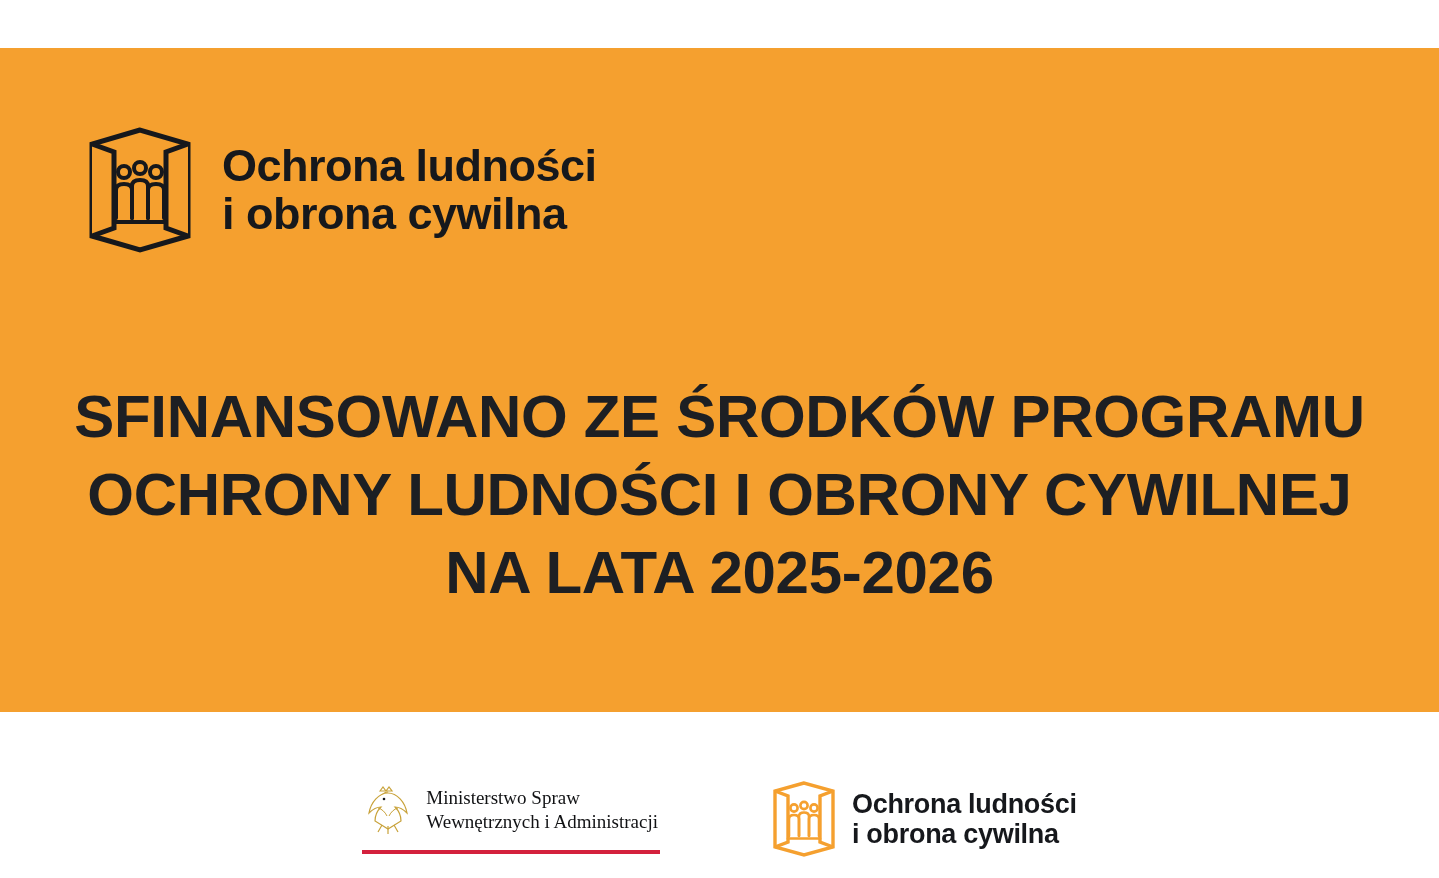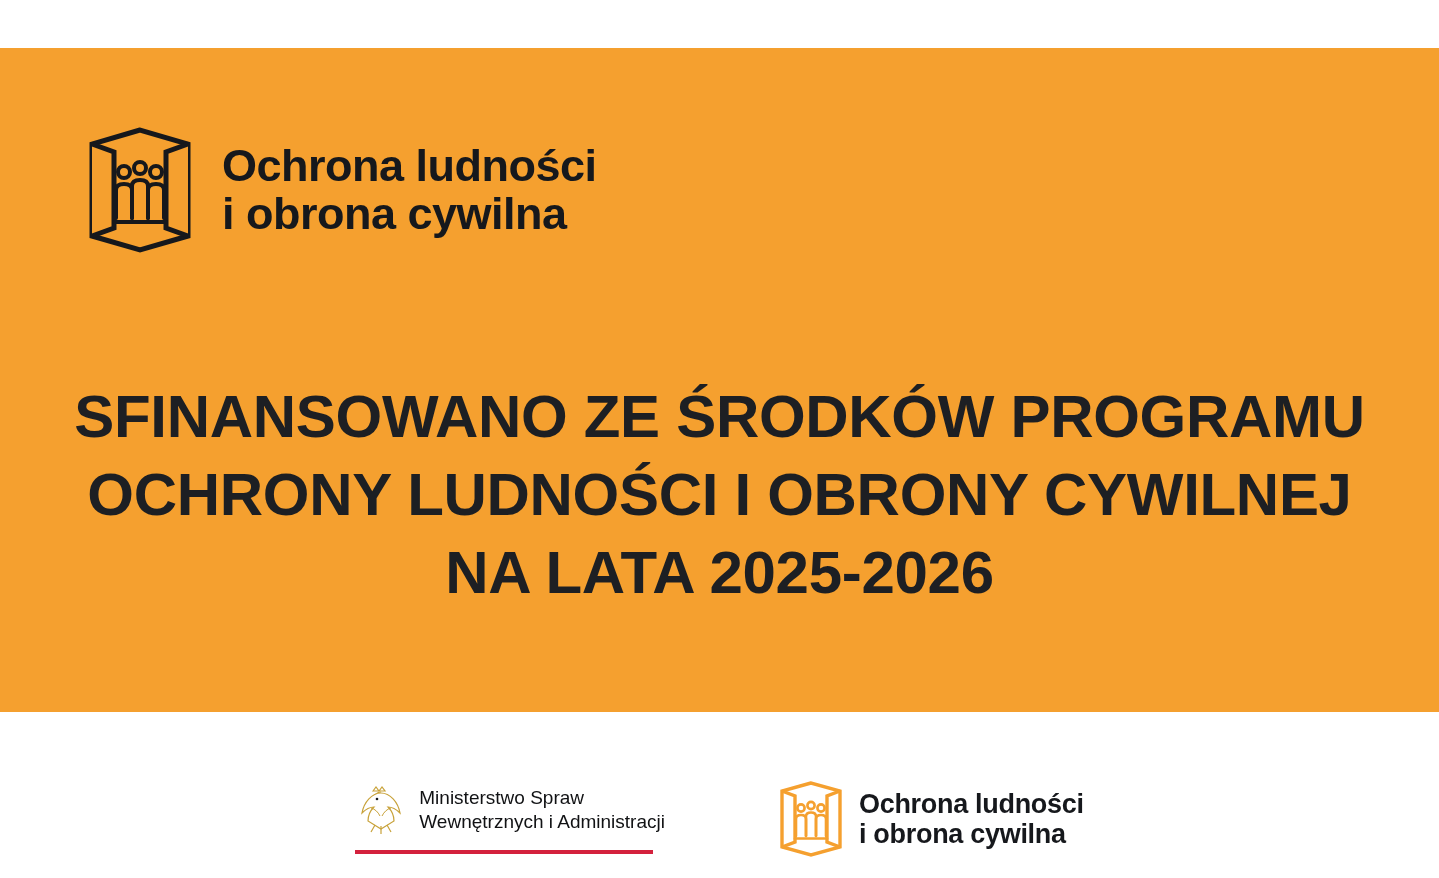--- a/index.html
+++ b/index.html
@@ -92,21 +92,21 @@
     gap: 12px;
     padding-bottom: 16px;
   }
   .mswia .eagle {
     width: 52px;
     height: 60px;
     flex: 0 0 auto;
     margin-top: 2px;
   }
   .mswia .ministry-text {
-    font-family: Liberation Sans, sans-serif;
+    font-family: Liberation Serif, serif;
     font-size: 19px;
     line-height: 1.27;
     color: #111214;
     white-space: pre-line;
     padding-top: 6px;
   }
   .mswia .rule {
     position: absolute;
     left: 0;
     bottom: 4px;

